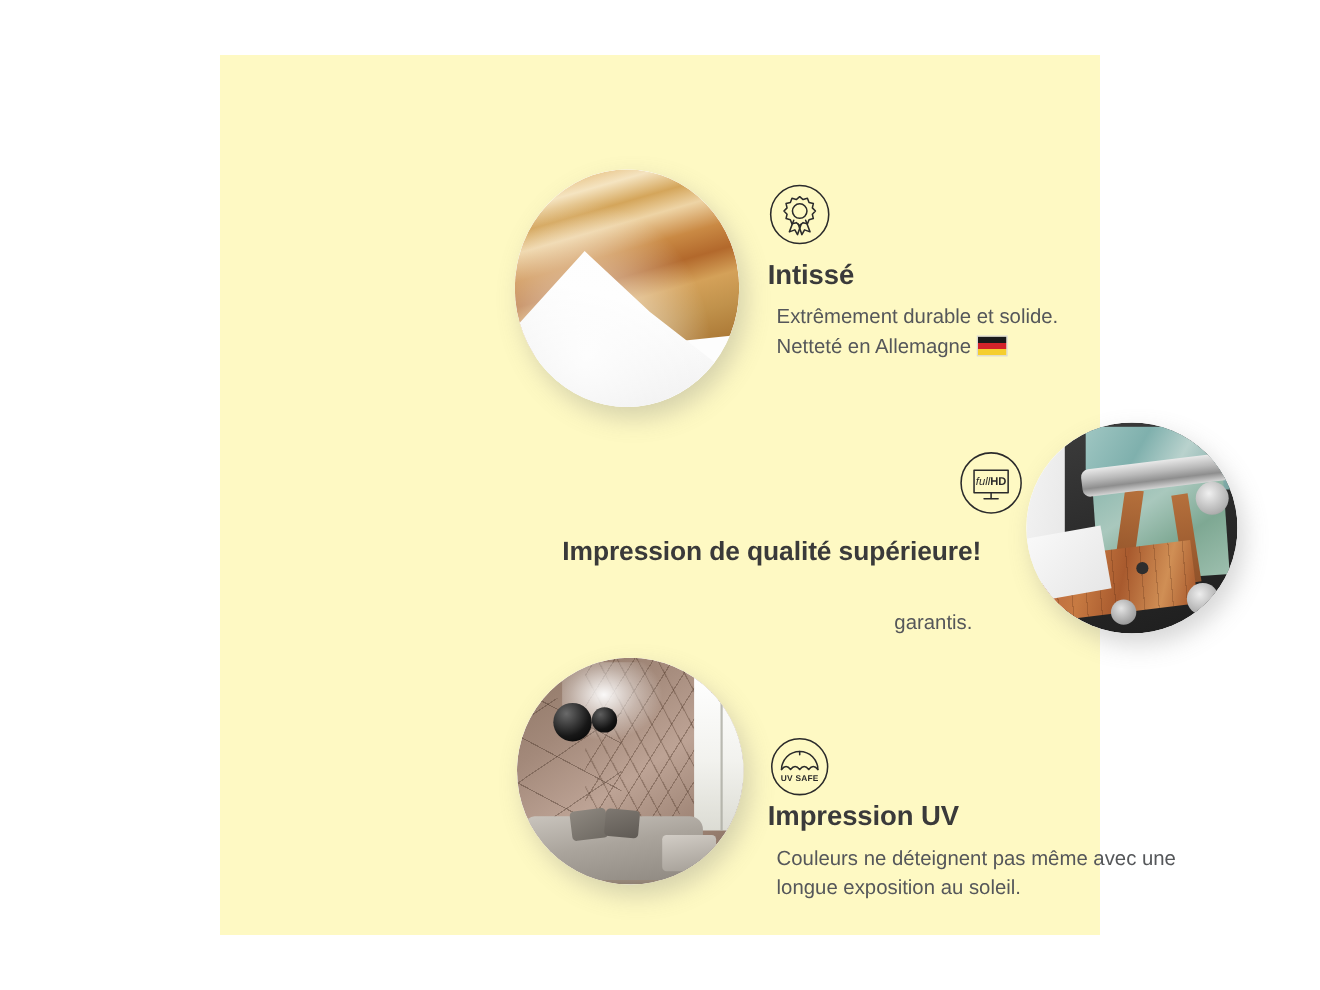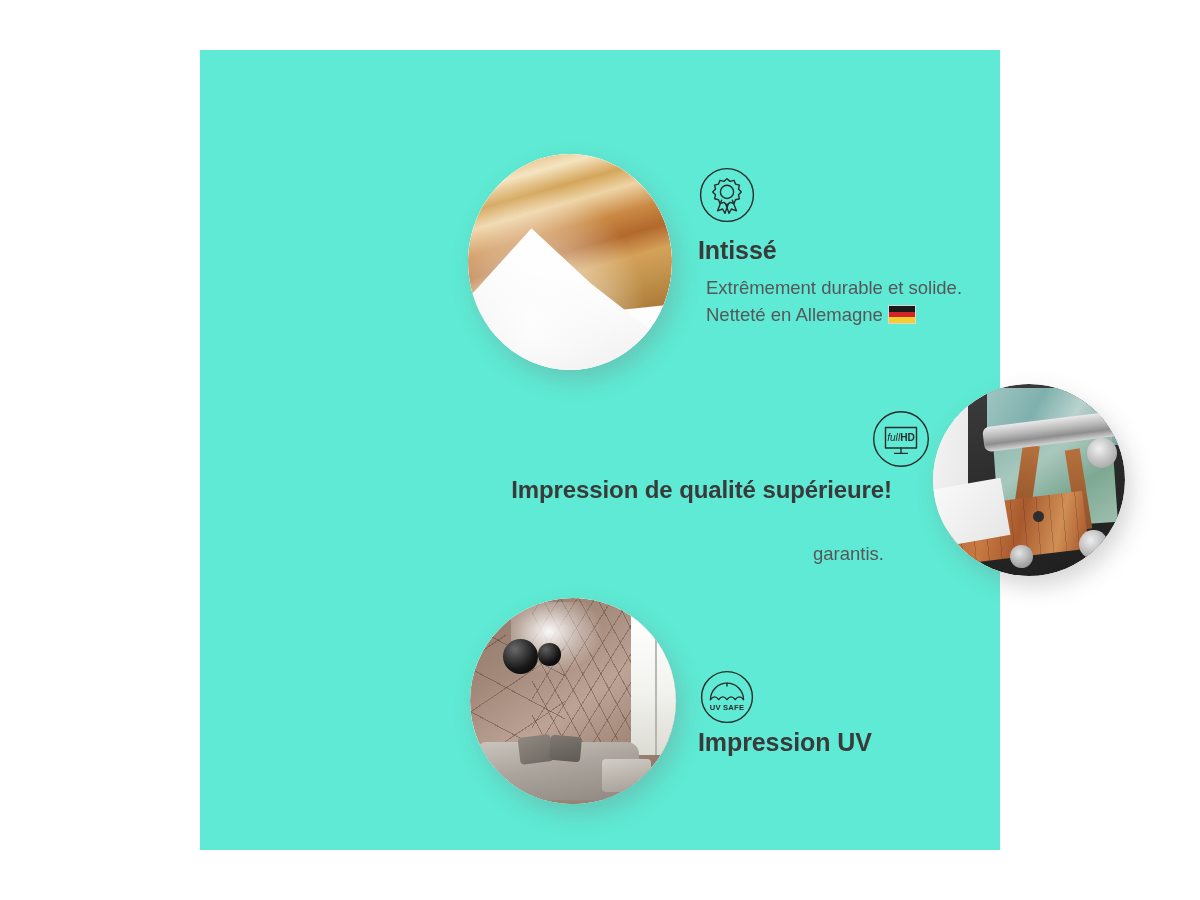--- a/index.html
+++ b/index.html
@@ -20,21 +20,21 @@
     height: 900px;
   }
 
   
   .panel {
     position: absolute;
     left: 200px;
     top: 50px;
     width: 800px;
     height: 800px;
-    background: #5eead4;
+    background: #fef9c3;
   }
 
   
   .photo {
     position: absolute;
     border-radius: 50%;
     overflow: hidden;
     background: #ffffff;
     box-shadow: 6px 10px 22px rgba(120,120,120,0.30);
   }
@@ -172,21 +172,21 @@
     color: #55575a;
     margin: 8px;
   }
 
   
   .f1-text { left: 498px; top: 184px; width: 330px; }
   .f1-text .headline { font-size: 25px; line-height: 32px; }
   .f1-text .body { font-size: 18.5px; line-height: 27px; margin-top: 8px; }
 
   
-  .f2-text { left: 280px; top: 424px; width: 412px; text-align: right; }
+  .f2-text { left: 280px; top: 436px; width: 412px; text-align: right; }
   .f2-text .headline { font-size: 24px; line-height: 32px; }
   .f2-text .body { font-size: 18.5px; line-height: 27px; margin-top: 7px; }
 
   
   .f3-text { left: 498px; top: 676px; width: 390px; }
   .f3-text .headline { font-size: 25px; line-height: 32px; }
   .f3-text .body { font-size: 18.5px; line-height: 27px; margin-top: 8px; }
 
   .flag {
     display: inline-block;
@@ -295,16 +295,20 @@
         <circle cx="27" cy="27" r="25.4"></circle>
         <path d="M10.5 29.6 a16.5 16.5 0 0 1 33 0"></path>
         <path d="M10.5 29.6 q4.1 -5.4 8.2 0 q4.1 -5.4 8.3 0 q4.1 -5.4 8.2 0 q4.1 -5.4 8.3 0"></path>
         <path d="M27 13.1 v3.0"></path>
         <text x="27" y="40.2" text-anchor="middle" fill="#2b2b2b" stroke="none" font-family="'Liberation Sans', sans-serif" font-size="7.6" font-weight="bold" letter-spacing="0.2">UV SAFE</text>
       </svg>
     </div>
 
     <div class="txt f3-text">
       <p class="headline">Impression UV</p>
+      <p class="body">
+        <span>Couleurs ne déteignent pas même avec une</span><br>
+        <span>longue exposition au soleil.</span>
+      </p>
     </div>
 
   </div>
 </div>
 
 </body></html>

